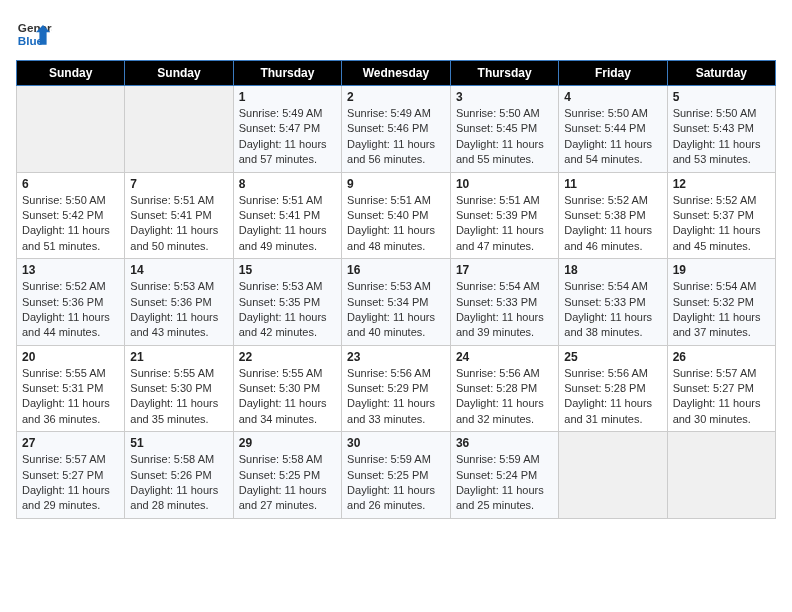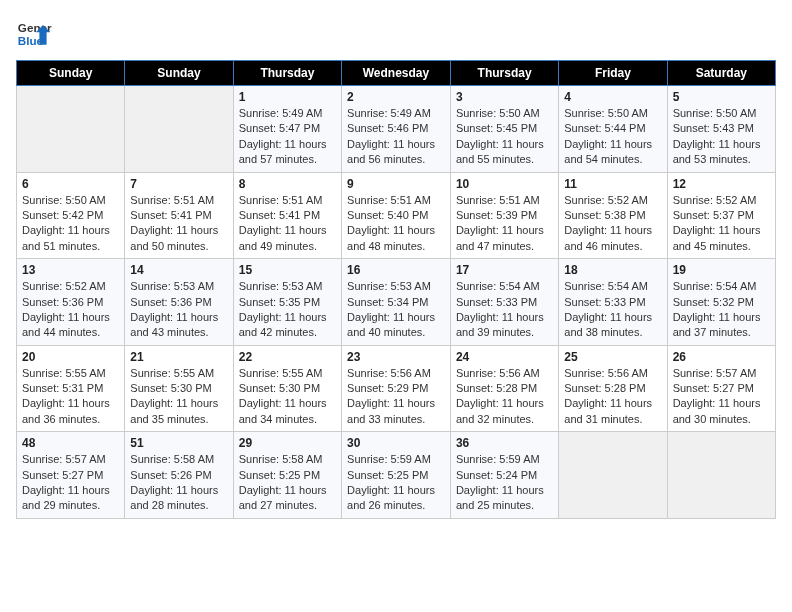--- a/index.html
+++ b/index.html
@@ -219,21 +219,21 @@
           <span class="day-number">25</span>
           <div class="day-detail">Sunrise: 5:56 AM<br>Sunset: 5:28 PM<br>Daylight: 11 hours and 31 minutes.</div>
         </td>
         <td>
           <span class="day-number">26</span>
           <div class="day-detail">Sunrise: 5:57 AM<br>Sunset: 5:27 PM<br>Daylight: 11 hours and 30 minutes.</div>
         </td>
       </tr>
       <tr>
         <td>
-          <span class="day-number">48</span>
+          <span class="day-number">27</span>
           <div class="day-detail">Sunrise: 5:57 AM<br>Sunset: 5:27 PM<br>Daylight: 11 hours and 29 minutes.</div>
         </td>
         <td>
           <span class="day-number">51</span>
           <div class="day-detail">Sunrise: 5:58 AM<br>Sunset: 5:26 PM<br>Daylight: 11 hours and 28 minutes.</div>
         </td>
         <td>
           <span class="day-number">29</span>
           <div class="day-detail">Sunrise: 5:58 AM<br>Sunset: 5:25 PM<br>Daylight: 11 hours and 27 minutes.</div>
         </td>

